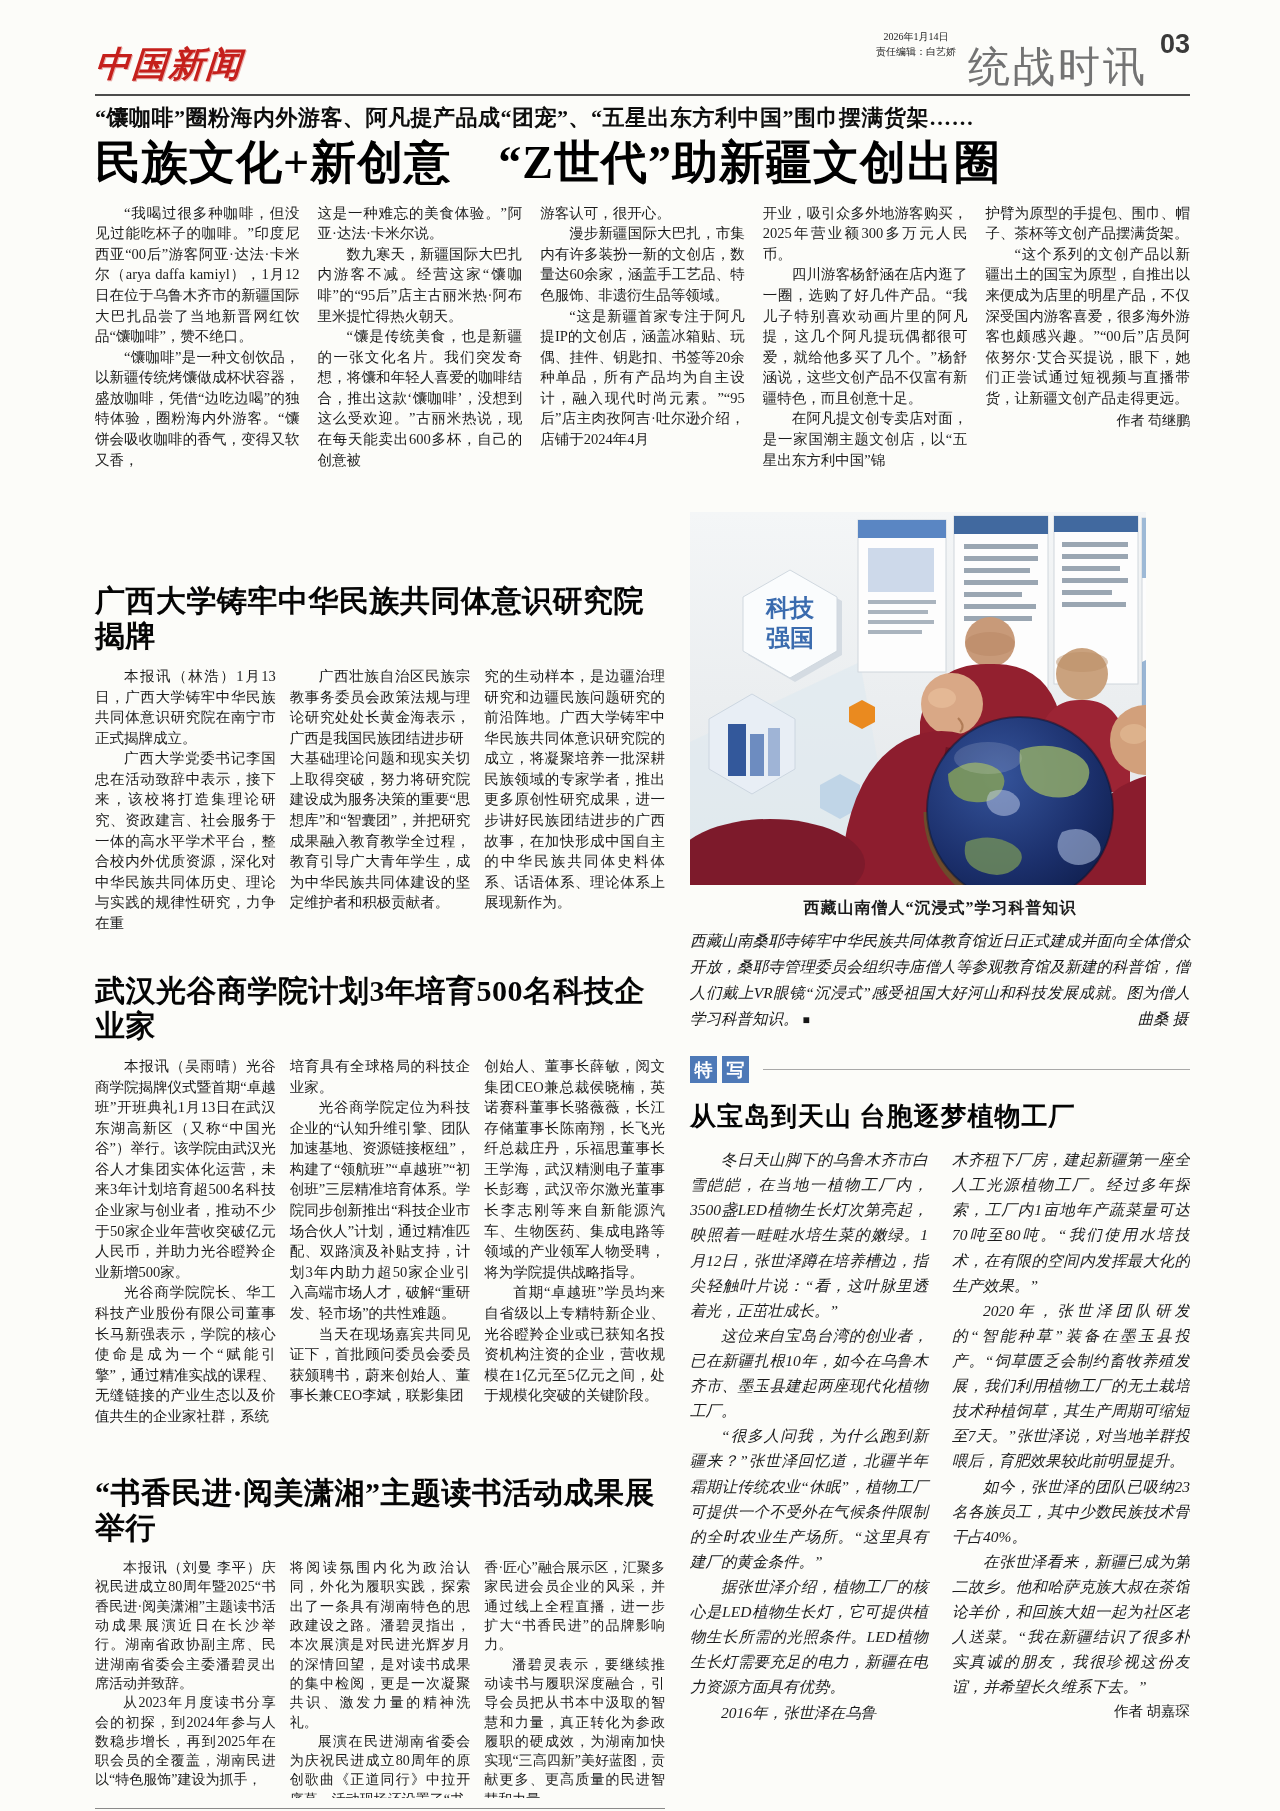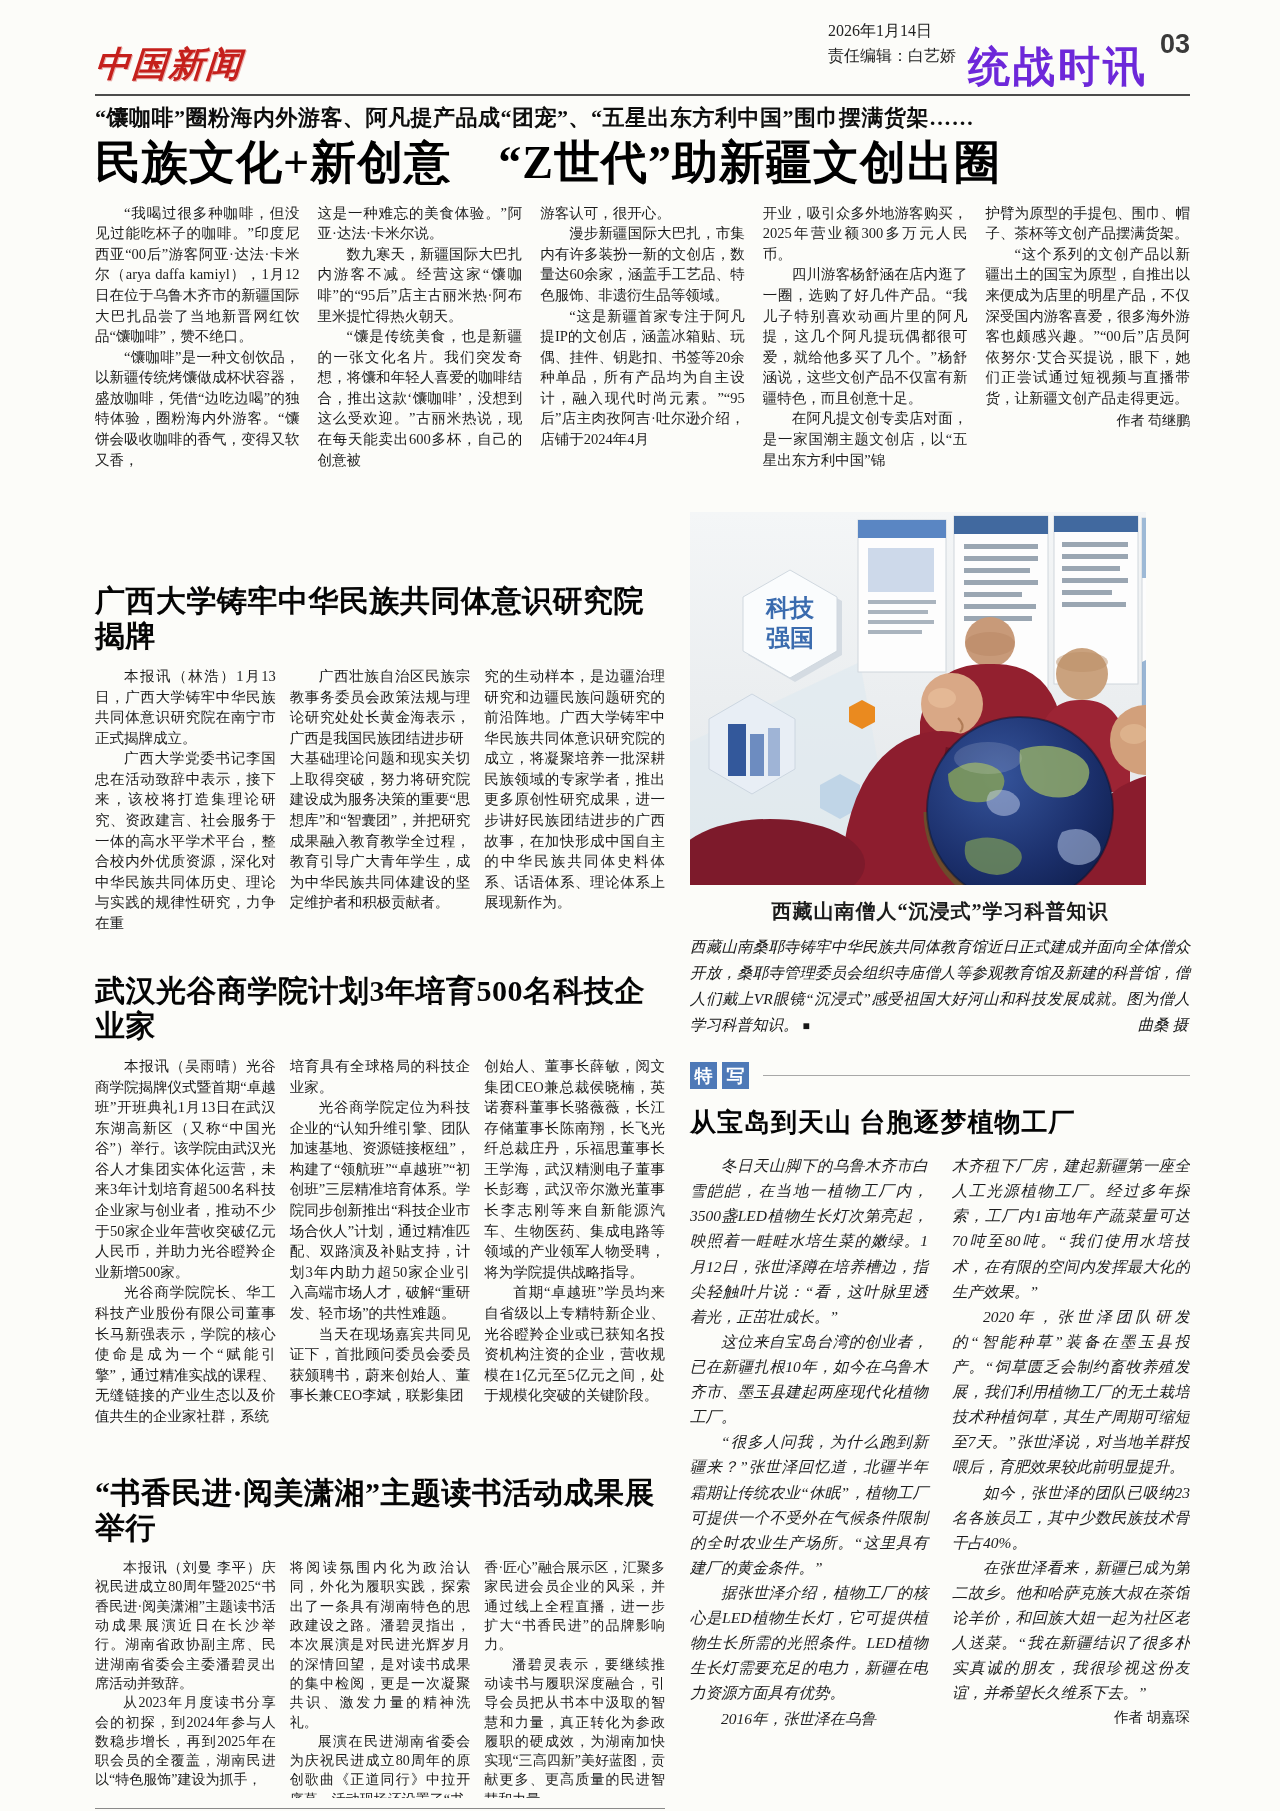--- a/index.html
+++ b/index.html
@@ -8,23 +8,23 @@
     position:relative; width:1280px; height:1811px; margin:0 auto;
     background:#fcfcf9; overflow:hidden;
     font-family:"Liberation Serif", serif; color:#1b1b1b;
   }
   
   .masthead { position:absolute; left:95px; top:36px; width:1095px; height:52px;
     display:flex; justify-content:space-between; align-items:flex-end; }
   .logo { font-size:35px; font-weight:bold; font-style:italic; color:#c5201c;
     letter-spacing:2px; text-shadow:1px 1px 0 rgba(197,32,28,.35); transform:skewX(-4deg); }
   .mast-right { display:flex; align-items:center; gap:12px; }
-  .mast-meta { text-align:left; font-size:16px; line-height:1.55; color:#222; }
+  .mast-meta { text-align:center; font-size:10px; line-height:1.55; color:#222; }
   .section-title { font-family:"Liberation Sans", sans-serif; font-size:42px; line-height:1;
-    font-weight:700; color:#6d28d9; letter-spacing:3px;margin-top:46px; }
+    font-weight:400; color:#737373; letter-spacing:3px;margin-top:46px; }
   .page-no { font-family:"Liberation Sans", sans-serif; font-size:27px; font-weight:700; color:#3a3a3a; }
   .mast-rule { position:absolute; left:95px; top:94px; width:1095px; height:2px; background:#4c4c4c; }
 
   
   .lead { position:absolute; left:95px; top:103px; width:1095px; }
   .kicker { font-size:22px; font-weight:700; color:#0e0e0e; letter-spacing:.5px; }
   .lead-headline { margin-top:5px; font-size:46px; line-height:1.08; font-weight:700;
     color:#000; letter-spacing:1px; }
   .lead-body { margin-top:15px; display:flex; gap:18px; height:305px; overflow:hidden; }
   .lead-body .col { flex:1 1 0; }
@@ -44,21 +44,21 @@
   .art-body { margin-top:13px; display:flex; gap:14px; overflow:hidden; }
   .art-body .col { flex:1 1 0; }
   .b2 { height:282px; }
   .b3 { height:398px; }
   .b4 { height:240px; }
   .b4 p.bp { font-size:14px; line-height:1.38; }
   .end-rule { margin-top:10px; border-top:1px solid #8a8a8a; height:0; }
 
   
   .photo-wrap { width:456px; height:373px; overflow:hidden; background:#eceff1; }
-  .cap-title { margin:13px 0 0; font-size:20px; font-weight:700; text-align:center; letter-spacing:1px; }
+  .cap-title { margin:13px 0 0; font-size:16px; font-weight:700; text-align:center; letter-spacing:1px; }
   .cap-body { position:relative; margin:9px 0 0; font-size:15.5px; line-height:1.68;
     text-align:justify; font-style:italic; color:#161616; }
   .cap-mark { font-style:normal; font-size:12px; padding-left:4px; }
   .cap-credit { position:absolute; right:2px; bottom:0; font-style:italic; }
 
   
   .feature-tag { margin-top:24px; display:flex; align-items:center; }
   .tag-sq { width:27px; height:27px; margin-right:5px; background:#4e79b7; color:#fff;
     font-family:"Liberation Sans", sans-serif; font-size:18px; font-weight:700;
     display:flex; align-items:center; justify-content:center; }

